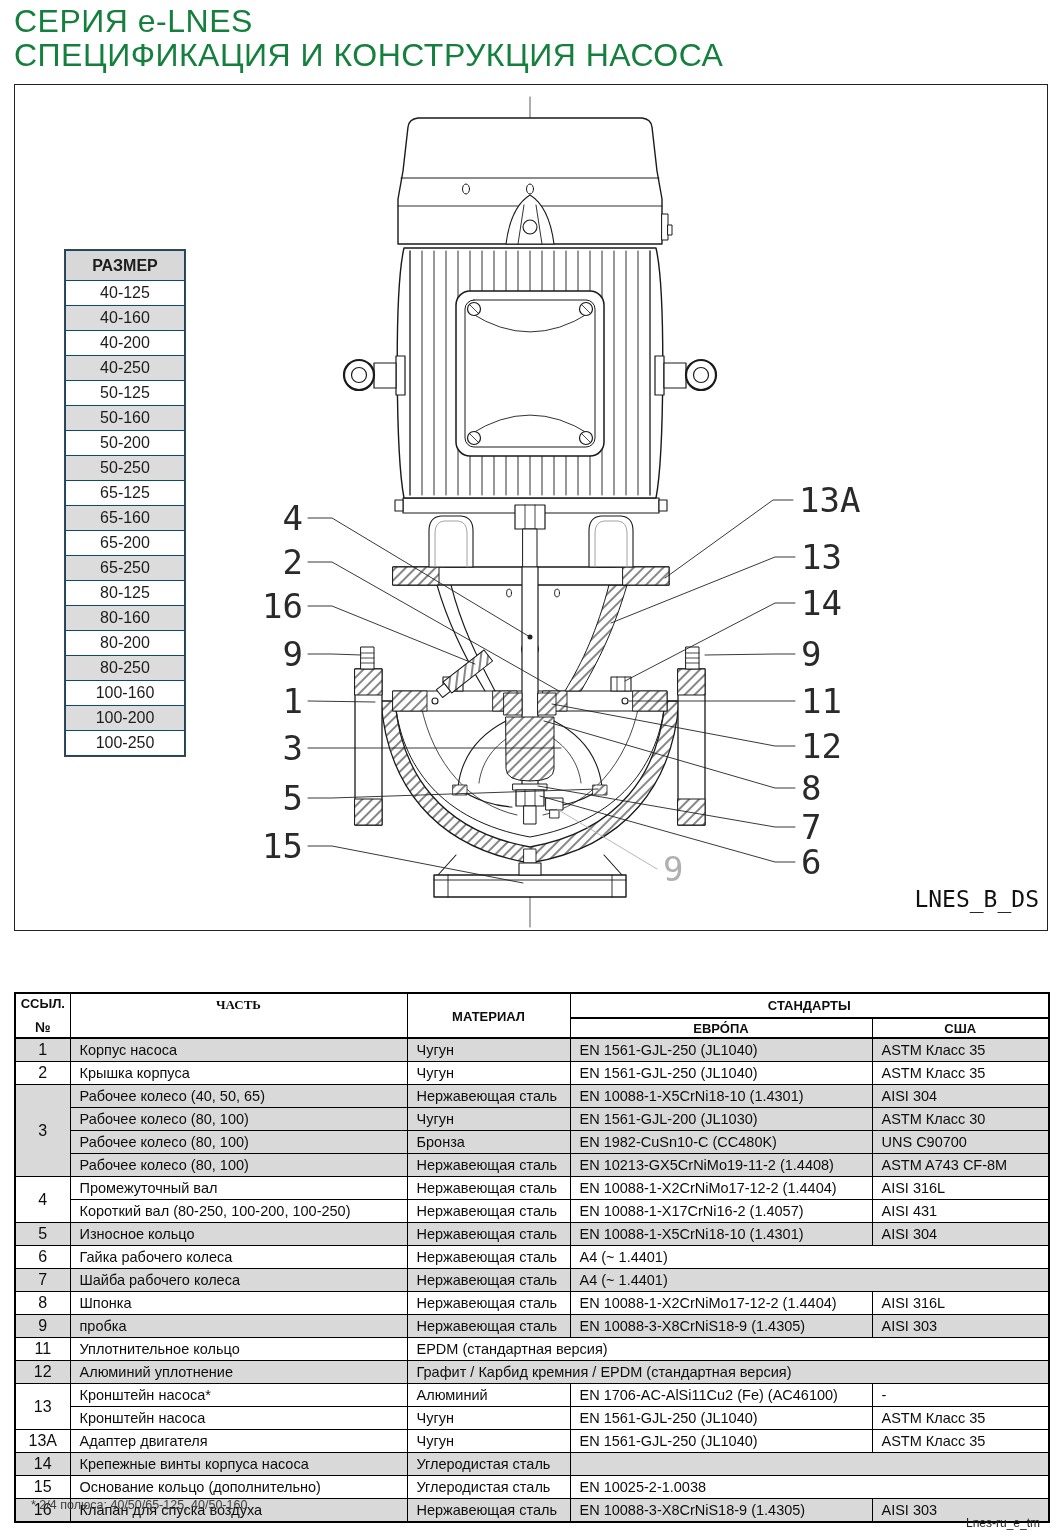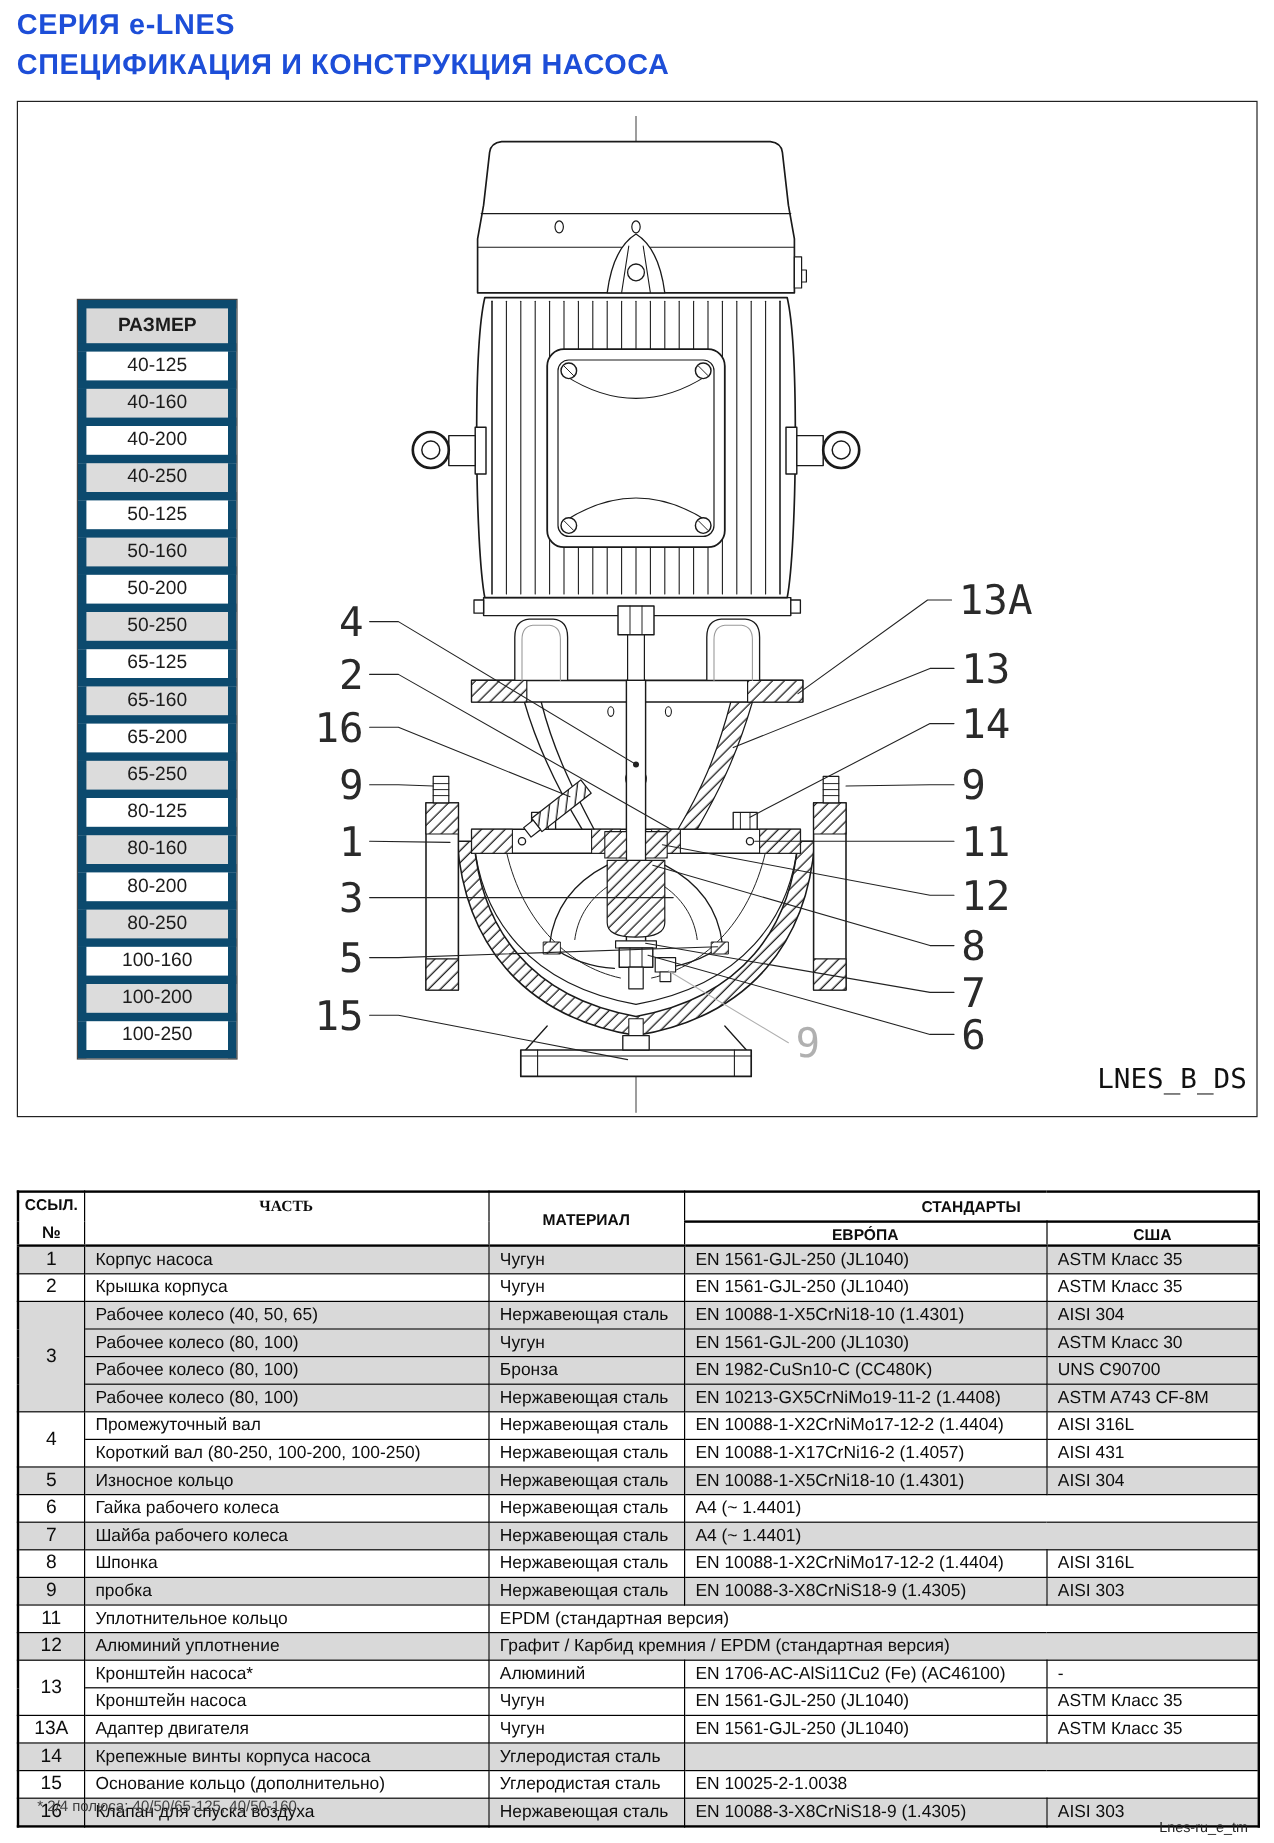--- a/index.html
+++ b/index.html
@@ -1,22 +1,22 @@
 <!DOCTYPE html>
 <html><head>
 <meta charset="utf-8">
 <style>
   html,body{margin:0;padding:0;background:#fff;}
   body{width:1062px;height:1536px;position:relative;font-family:"Liberation Sans",sans-serif;color:#111;}
-  .page-title{position:absolute;left:14px;top:4px;line-height:34px;font-size:24px;font-weight:bold;letter-spacing:.5px;color:#1d4ed8;}
+  .page-title{position:absolute;left:14px;top:4px;line-height:34px;font-size:32px;font-weight:normal;letter-spacing:.5px;color:#15803d;}
   .drawing-frame{position:absolute;left:14px;top:84px;width:1034px;height:847px;border:1px solid #222;background:#fff;box-sizing:border-box;}
   .drawing-frame svg{position:absolute;left:0;top:0;}
   
   .size-table{position:absolute;left:65px;top:250px;border-collapse:collapse;background:#fff;}
-  .size-table th,.size-table td{border:7px solid #0c4a6e;width:118px;text-align:center;font-size:16px;color:#1c1c1c;padding:0;}
+  .size-table th,.size-table td{border:1px solid #0c4a6e;width:118px;text-align:center;font-size:16px;color:#1c1c1c;padding:0;}
   .size-table th{height:29px;background:#d8d8d8;font-size:16px;font-weight:bold;}
   .size-table td{height:24px;}
   .size-table tr.shade td{background:#dcdcdc;}
   .size-table{outline:1px solid #444;}
   
   .parts-table{position:absolute;left:14px;top:992px;width:1034px;border-collapse:collapse;table-layout:fixed;}
   .parts-table col.c-ref{width:55px;}
   .parts-table col.c-part{width:337px;}
   .parts-table col.c-mat{width:163px;}
   .parts-table col.c-eu{width:302px;}

